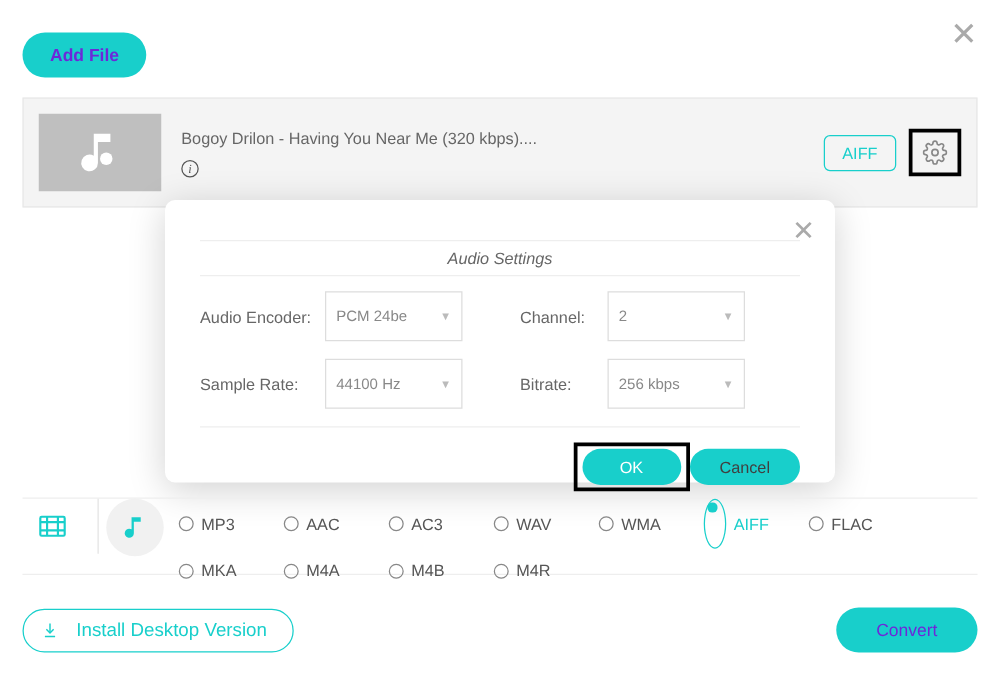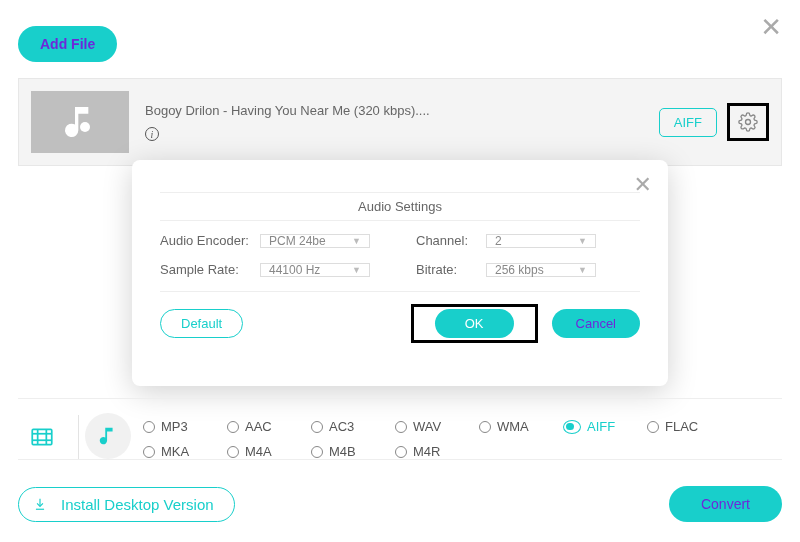--- a/index.html
+++ b/index.html
@@ -76,21 +76,21 @@
     display: flex; align-items: center; justify-content: center;
     cursor: pointer;
   }
   .format-bar {
     position: absolute;
     left: 18px; right: 18px; top: 398px;
     height: 62px;
     border-top: 1px solid #eee;
     border-bottom: 1px solid #eee;
     display: flex;
-    align-items: flex-end;
+    align-items: flex-start;
   }
   .mode-icon {
     width: 44px; height: 44px;
     display: flex; align-items: center; justify-content: center;
     margin-left: 2px;
   }
   .mode-sep { width: 1px; height: 44px; background: #e3e3e3; margin: 0 6px 0 14px; }
   .mode-circle {
     width: 46px; height: 46px; border-radius: 50%;
     background: #f1f1f1;
@@ -141,43 +141,44 @@
   .modal .mclose {
     position: absolute; right: 16px; top: 12px;
     font-size: 22px; color: #aaa; font-weight: 300; cursor: pointer;
   }
   .modal .mtitle {
     text-align: center;
     border-top: 1px solid #eee;
     border-bottom: 1px solid #eee;
     padding: 6px 0; margin: 18px 0 12px;
     color: #666;
+    font-style: italic;
   }
   .grid2 {
     display: grid;
     grid-template-columns: 100px 110px 46px 70px 110px;
     row-gap: 14px;
     align-items: center;
     font-size: 13px; color: #666;
   }
   .sel {
-    border: 1px solid #ddd; height: 14px;
+    border: 1px solid #ddd; height: 40px;
     display: flex; align-items: center; justify-content: space-between;
     padding: 0 8px; color: #888; cursor: pointer; font-size: 12px;
   }
   .sel .caret { font-size: 9px; color: #bbb; }
   .mdivider { border-top: 1px solid #eee; margin: 14px 0 12px; }
   .mbtns { display: flex; align-items: center; }
   .pill {
     border-radius: 18px; padding: 6px 20px; font-size: 13px; cursor: pointer;
   }
   .pill.default { border: 1.5px solid #18cfcb; color: #18cfcb; background: #fff; }
   .pill.ok { background: #18cfcb; color: #fff; border: none; padding: 7px 30px; }
-  .pill.cancel { background: #18cfcb; color: #6d28d9; border: none; padding: 7px 24px; }
-  .ok-frame { border: 3px solid #000; padding: 2px 21px; margin-left: auto; margin-right: 14px; }
+  .pill.cancel { background: #18cfcb; color: #404040; border: none; padding: 7px 24px; }
+  .ok-frame { border: 3px solid #000; padding: 2px 4px; margin-left: auto; }
 </style>
 </head>
 <body>
 
 <div class="close-main">✕</div>
 
 <button class="addfile">Add File</button>
 
 <div class="file-row">
   <div class="thumb">
@@ -223,21 +224,20 @@
       </div>
     <div></div>
     <div>Bitrate:</div>
     <div class="sel">
         <span>256 kbps</span>
         <span class="caret">▼</span>
       </div>
   </div>
   <div class="mdivider"></div>
   <div class="mbtns">
-    <button class="pill default">Default</button>
     <span class="ok-frame"><button class="pill ok">OK</button></span>
     <button class="pill cancel">Cancel</button>
   </div>
 </div>
 
 <div class="format-bar">
   <div class="mode-icon">
     <svg width="26" height="26" viewBox="0 0 24 24" fill="none" stroke="#18cfcb" stroke-width="1.6">
         <rect x="3" y="5" width="18" height="14" rx="1"></rect>
         <line x1="3" y1="9" x2="21" y2="9"></line>

